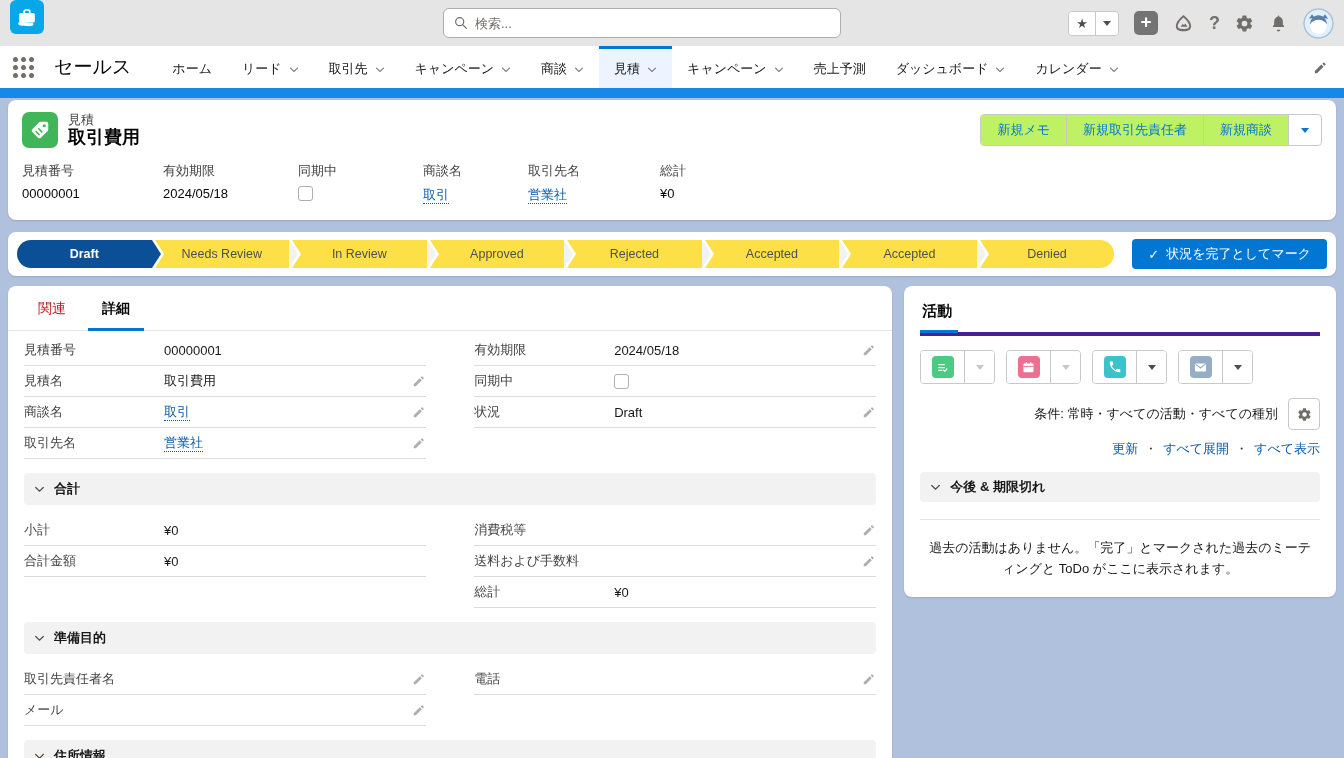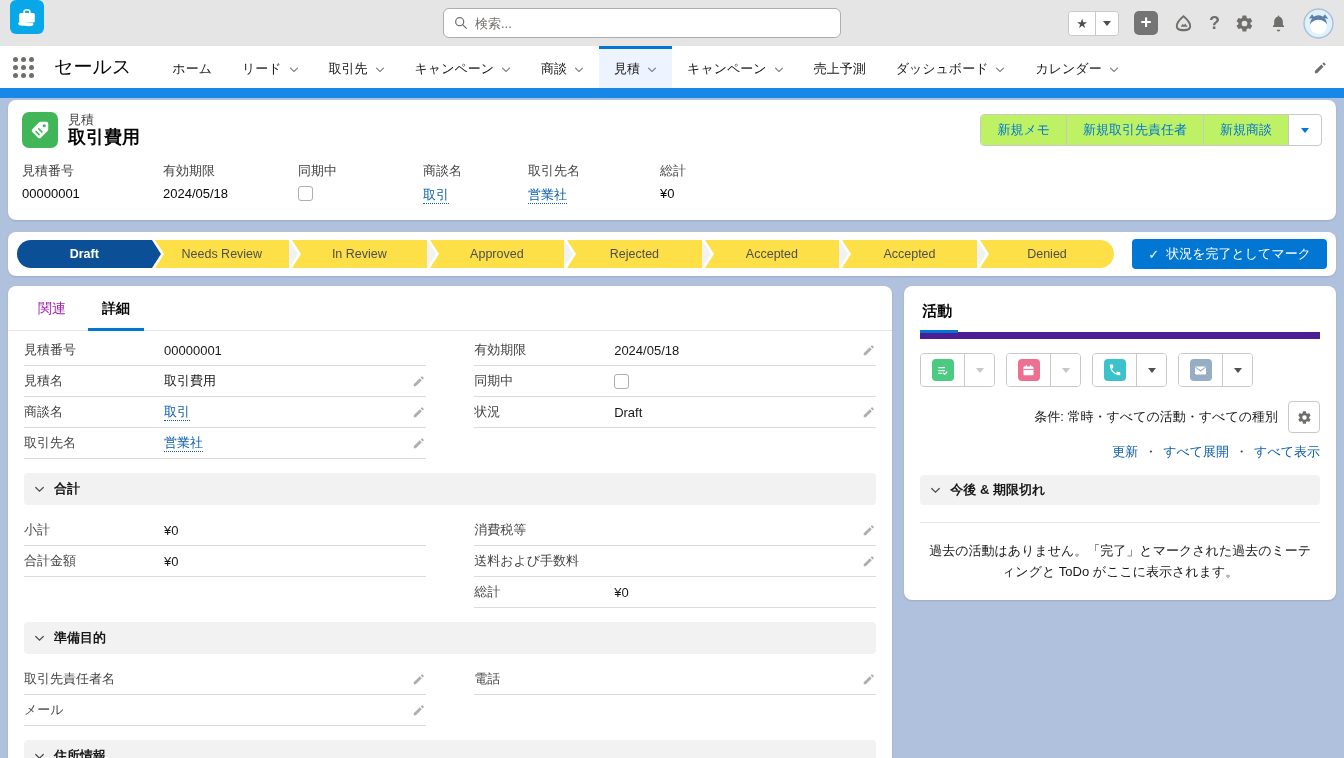--- a/index.html
+++ b/index.html
@@ -64,34 +64,34 @@
   .pstep:not(:last-child)::before { content:""; position:absolute; top:0; right:-12px; border-top:14px solid transparent; border-bottom:14px solid transparent; border-left:9px solid #fff; z-index:2; }
   .pstep:not(:last-child)::after { content:""; position:absolute; top:0; right:-9px; border-top:14px solid transparent; border-bottom:14px solid transparent; border-left:9px solid #f3f2f2; z-index:3; }
   .pstep.current { background:#0b4f96; color:#fff; font-weight:bold; }
   .pstep.current::after { border-left-color:#0b4f96; }
   .mark-btn { height:30px; background:#0176d3; color:#fff; border:none; border-radius:4px; font-size:13px; padding:0 16px; display:flex; align-items:center; gap:7px; cursor:pointer; font-family:inherit; white-space:nowrap; }
 
   
   .main { display:flex; align-items:flex-start; padding:10px 8px 0 8px; gap:12px; }
   .detail-card { width:885px; }
   .dtabs { display:flex; gap:8px; padding:0 16px; border-bottom:1px solid #e5e5e5; }
-  .dtab { padding:14px 14px 10px 14px; font-size:14px; color:#a21caf; border-bottom:3px solid transparent; cursor:pointer; margin-bottom:-1px; }
+  .dtab { padding:14px 14px 10px 14px; font-size:14px; color:#b91c1c; border-bottom:3px solid transparent; cursor:pointer; margin-bottom:-1px; }
   .dtab.active { font-weight:bold; color:#080707; border-bottom-color:#0176d3; }
   .fields { display:flex; padding:4px 16px 0 16px; gap:48px; }
   .fcol { flex:1; min-width:0; }
   .frow { display:flex; align-items:center; height:31px; border-bottom:1px solid #dddbda; }
   .flabel { width:140px; flex-shrink:0; color:#444; }
   .fvalue { flex:1; color:#181818; overflow:hidden; white-space:nowrap; }
   .pencil { width:16px; display:flex; justify-content:flex-end; cursor:pointer; }
   .sectionhdr { margin:14px 16px 6px 16px; background:#f3f2f2; border-radius:4px; height:32px; display:flex; align-items:center; gap:9px; padding:0 10px; font-weight:bold; font-size:13px; color:#181818; cursor:pointer; }
   .sectionhdr .chev { color:#514f4d; display:flex; }
 
   
   .activity-card { width:432px; padding:14px 16px 18px 16px; }
-  .atab-row { border-bottom:7px solid #4c1d95; margin-bottom:14px; }
+  .atab-row { border-bottom:4px solid #4c1d95; margin-bottom:14px; }
   .atab { display:inline-block; font-size:15px; font-weight:bold; color:#080707; padding:2px 6px 9px 2px; border-bottom:3px solid #0176d3; margin-bottom:-1px; cursor:pointer; }
   .abtn-row { display:flex; gap:11px; margin-bottom:14px; }
   .agroup { display:flex; border:1px solid #c9c9c9; border-radius:4px; overflow:hidden; height:34px; }
   .agroup .amain { width:43px; display:flex; align-items:center; justify-content:center; background:#fff; cursor:pointer; }
   .agroup .adrop2 { width:30px; display:flex; align-items:center; justify-content:center; border-left:1px solid #c9c9c9; background:#fff; cursor:pointer; }
   .tile { width:22px; height:22px; border-radius:4px; display:flex; align-items:center; justify-content:center; }
   .afilter { display:flex; align-items:center; justify-content:flex-end; gap:10px; margin-bottom:10px; }
   .afilter .ftext { font-size:13px; color:#181818; }
   .gearbtn { width:32px; height:32px; border:1px solid #c9c9c9; border-radius:4px; background:#fff; display:flex; align-items:center; justify-content:center; cursor:pointer; }
   .alinks { display:flex; justify-content:flex-end; align-items:center; gap:6px; font-size:13px; margin-bottom:14px; }

